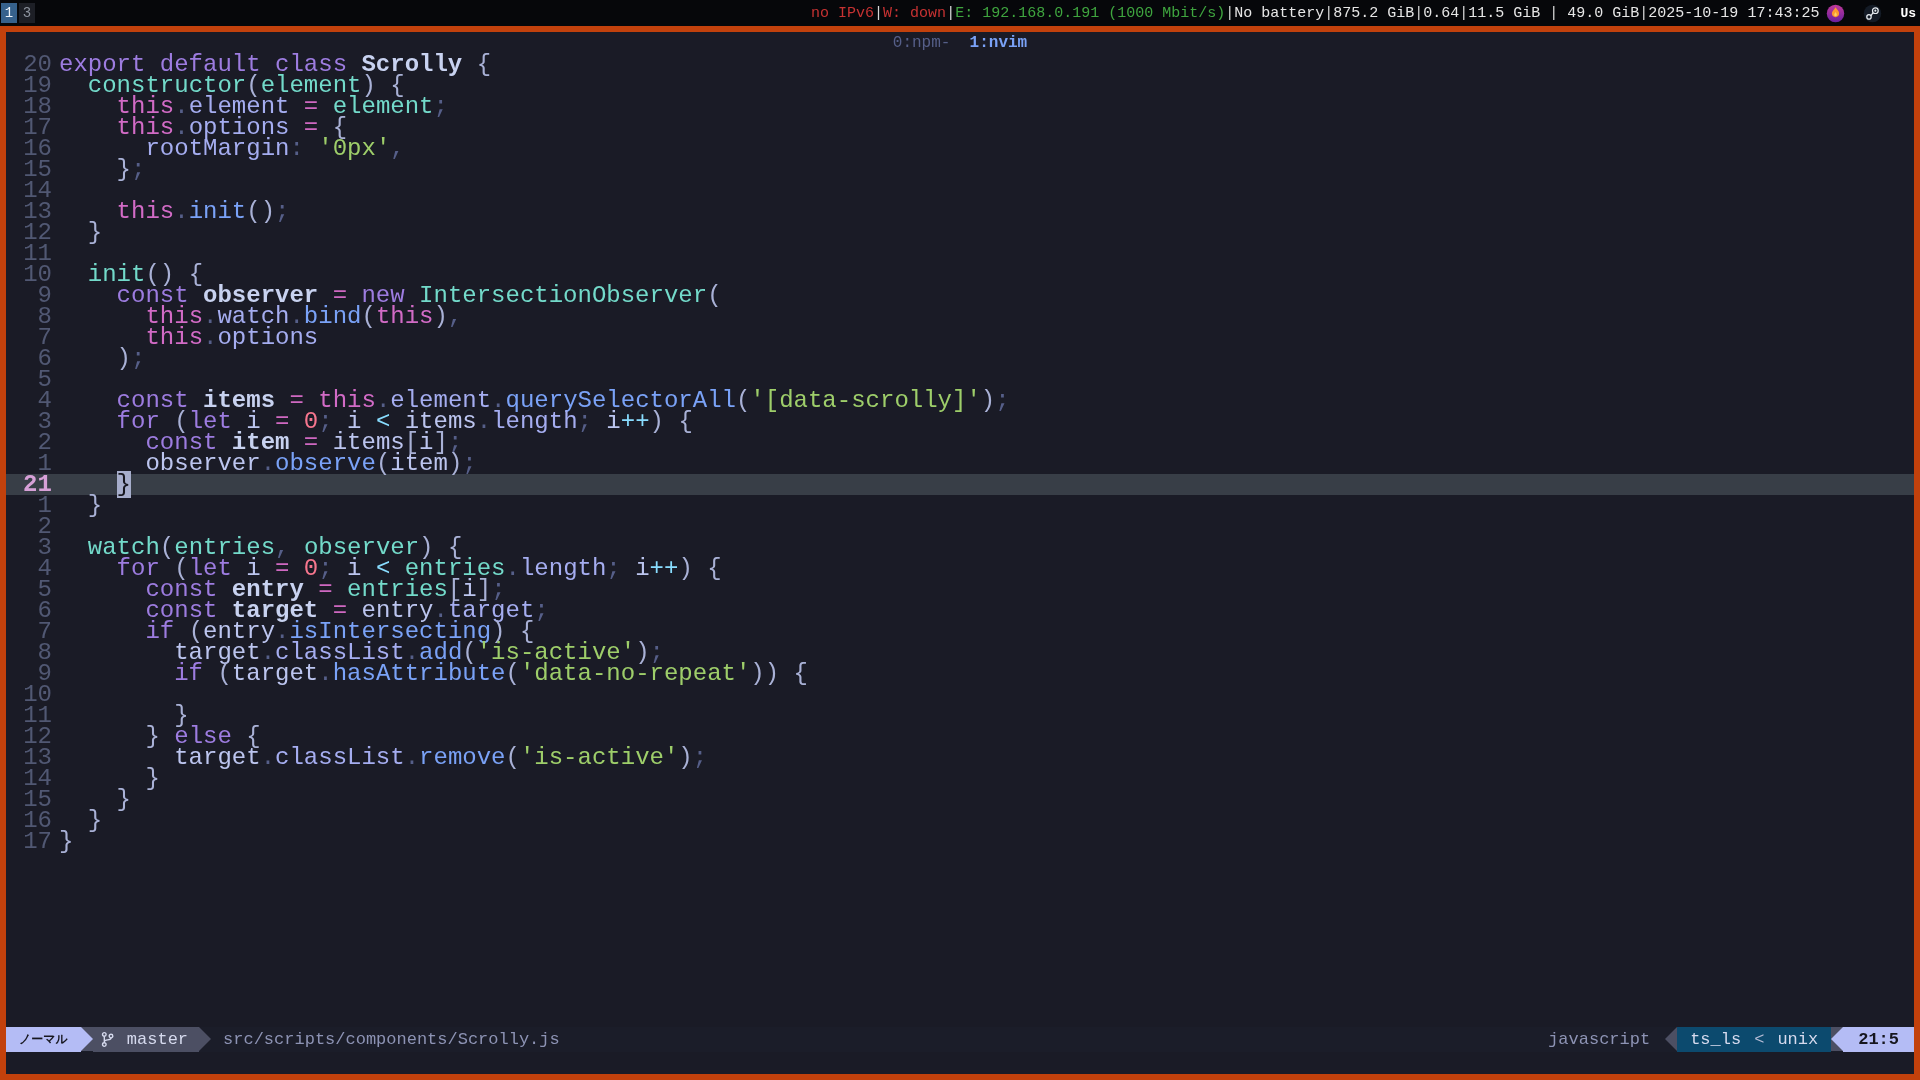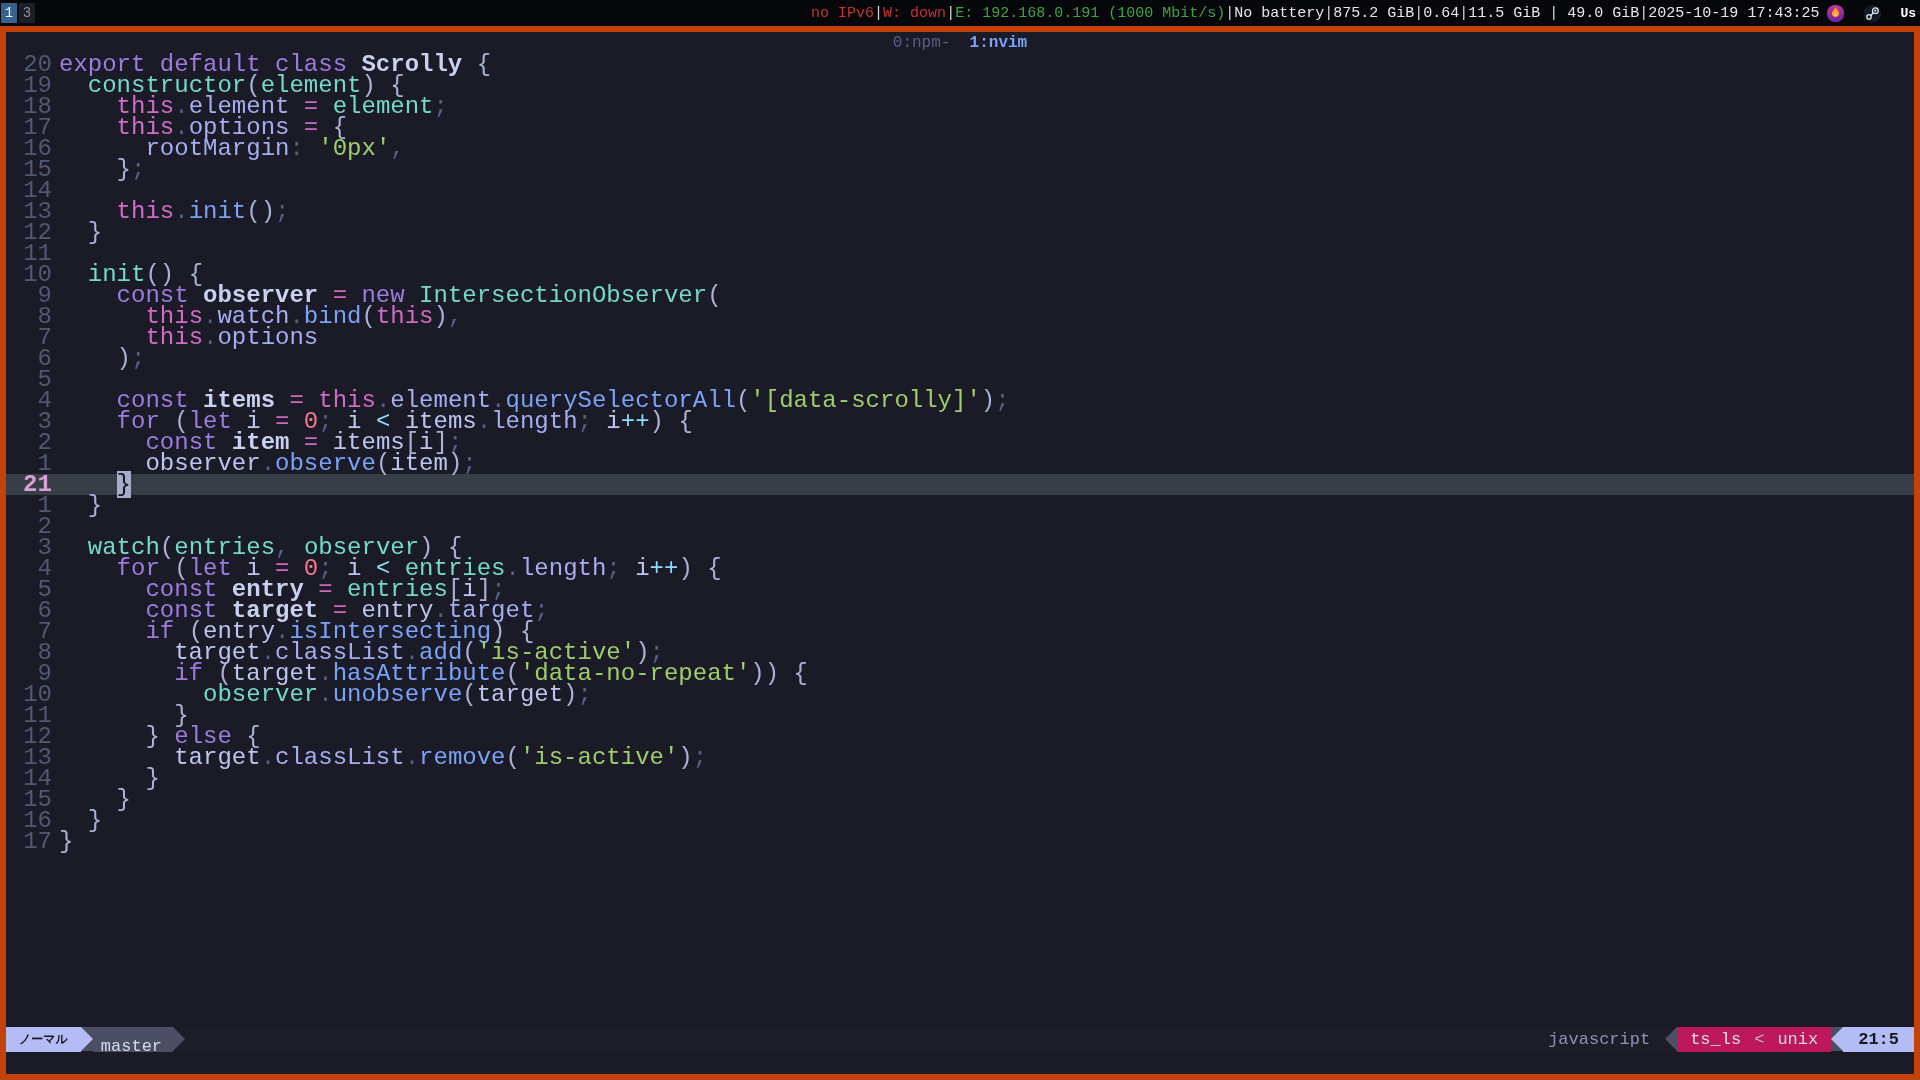--- a/index.html
+++ b/index.html
@@ -41,26 +41,26 @@
 
   
   .statusline{position:absolute;left:0;right:0;bottom:22px;height:25px;background:#1b1d29;
               display:flex;align-items:stretch;font-size:17px;line-height:25px;white-space:pre;}
   .seg{display:flex;align-items:center;}
   .seg-mode{background:#b4bcf5;color:#16161e;font-weight:bold;padding:0 13px;
             font-family:"DejaVu Sans","Liberation Sans",sans-serif;font-size:12px;}
   .arrow{width:0;height:0;border-top:12.5px solid transparent;border-bottom:12.5px solid transparent;}
   .arr-mode{border-left:12px solid #b4bcf5;background:#4c4f63;}
   .arr-branch{border-left:12px solid #4c4f63;}
-  .seg-branch{background:#4c4f63;color:#d6daee;padding:0 11px 0 8px;gap:7px;flex-direction:column;}
+  .seg-branch{background:#4c4f63;color:#d6daee;padding:0 11px 0 8px;gap:13px;}
   .filepath{color:#8d93b4;margin-left:12px;align-self:center;}
   .sl-spacer{flex:1;}
   .filetype{color:#8d93b4;margin-right:15px;align-self:center;}
   .arr-lsp{border-right:12px solid #4c4f63;}
-  .seg-lsp{background:#be185d;color:#d6daee;padding:0 13px;gap:13px;text-align:center;}
+  .seg-lsp{background:#0c4a6e;color:#d6daee;padding:0 13px;gap:13px;text-align:center;}
   .thin-sep{color:#b6bcd6;}
   .arr-pos{border-right:12px solid #b4bcf5;background:#4c4f63;}
   .seg-pos{background:#b4bcf5;color:#16161e;font-weight:bold;padding:0 15px;}
   .cmdline{position:absolute;bottom:0;left:0;right:0;height:22px;background:#1a1b26;}
 </style>
 </head>
 <body>
 
 <div class="topbar">
   <div class="tags">
@@ -123,21 +123,21 @@
       <div class="line cursorline"><span class="gut">21</span><span class="txt"><span>    </span><span class="tk-cur">}</span></span></div>
       <div class="line"><span class="gut">1</span><span class="txt"><span>  </span><span class="tk-br">}</span></span></div>
       <div class="line"><span class="gut">2</span><span class="txt"></span></div>
       <div class="line"><span class="gut">3</span><span class="txt"><span>  </span><span class="tk-fn">watch</span><span class="tk-br">(</span><span class="tk-pa">entries</span><span class="tk-pu">, </span><span class="tk-pa">observer</span><span class="tk-br">)</span><span class="tk-br"> {</span></span></div>
       <div class="line"><span class="gut">4</span><span class="txt"><span>    </span><span class="tk-kw">for </span><span class="tk-br">(</span><span class="tk-kw">let </span><span class="tk-va">i</span><span class="tk-op"> = </span><span class="tk-nu">0</span><span class="tk-pu">; </span><span class="tk-va">i</span><span class="tk-o2"> &lt; </span><span class="tk-pa">entries</span><span class="tk-pu">.</span><span class="tk-pr">length</span><span class="tk-pu">; </span><span class="tk-va">i</span><span class="tk-o2">++</span><span class="tk-br">)</span><span class="tk-br"> {</span></span></div>
       <div class="line"><span class="gut">5</span><span class="txt"><span>      </span><span class="tk-kw">const </span><span class="tk-df">entry</span><span class="tk-op"> = </span><span class="tk-pa">entries</span><span class="tk-br">[</span><span class="tk-va">i</span><span class="tk-br">]</span><span class="tk-pu">;</span></span></div>
       <div class="line"><span class="gut">6</span><span class="txt"><span>      </span><span class="tk-kw">const </span><span class="tk-df">target</span><span class="tk-op"> = </span><span class="tk-va">entry</span><span class="tk-pu">.</span><span class="tk-pr">target</span><span class="tk-pu">;</span></span></div>
       <div class="line"><span class="gut">7</span><span class="txt"><span>      </span><span class="tk-kw">if </span><span class="tk-br">(</span><span class="tk-va">entry</span><span class="tk-pu">.</span><span class="tk-fc">isIntersecting</span><span class="tk-br">)</span><span class="tk-br"> {</span></span></div>
       <div class="line"><span class="gut">8</span><span class="txt"><span>        </span><span class="tk-va">target</span><span class="tk-pu">.</span><span class="tk-pr">classList</span><span class="tk-pu">.</span><span class="tk-fc">add</span><span class="tk-br">(</span><span class="tk-st">'is-active'</span><span class="tk-br">)</span><span class="tk-pu">;</span></span></div>
       <div class="line"><span class="gut">9</span><span class="txt"><span>        </span><span class="tk-kw">if </span><span class="tk-br">(</span><span class="tk-va">target</span><span class="tk-pu">.</span><span class="tk-fc">hasAttribute</span><span class="tk-br">(</span><span class="tk-st">'data-no-repeat'</span><span class="tk-br">))</span><span class="tk-br"> {</span></span></div>
-      <div class="line"><span class="gut">10</span><span class="txt"><span>          </span><span class="tk-pa">observer</span><span class="tk-pu">.</span><span class="tk-fc">unobserve</span><span class="tk-br">(</span><span class="tk-va">target</span><span class="tk-br">)</span><span class="tk-pu">;</span></span></div>
+      <div class="line"><span class="gut">10</span></div>
       <div class="line"><span class="gut">11</span><span class="txt"><span>        </span><span class="tk-br">}</span></span></div>
       <div class="line"><span class="gut">12</span><span class="txt"><span>      </span><span class="tk-br">} </span><span class="tk-kw">else</span><span class="tk-br"> {</span></span></div>
       <div class="line"><span class="gut">13</span><span class="txt"><span>        </span><span class="tk-va">target</span><span class="tk-pu">.</span><span class="tk-pr">classList</span><span class="tk-pu">.</span><span class="tk-fc">remove</span><span class="tk-br">(</span><span class="tk-st">'is-active'</span><span class="tk-br">)</span><span class="tk-pu">;</span></span></div>
       <div class="line"><span class="gut">14</span><span class="txt"><span>      </span><span class="tk-br">}</span></span></div>
       <div class="line"><span class="gut">15</span><span class="txt"><span>    </span><span class="tk-br">}</span></span></div>
       <div class="line"><span class="gut">16</span><span class="txt"><span>  </span><span class="tk-br">}</span></span></div>
       <div class="line"><span class="gut">17</span><span class="txt"><span class="tk-br">}</span></span></div>
     </div>
 
   <div class="statusline">
@@ -146,20 +146,21 @@
     <div class="seg seg-branch">
       <svg width="13" height="17" viewBox="0 0 12 16">
         <circle cx="3" cy="3.2" r="1.7" fill="none" stroke="#d6daee" stroke-width="1.3"></circle>
         <circle cx="3" cy="12.8" r="1.7" fill="none" stroke="#d6daee" stroke-width="1.3"></circle>
         <circle cx="9.3" cy="4.8" r="1.7" fill="none" stroke="#d6daee" stroke-width="1.3"></circle>
         <path d="M3 5 V11 M3 10.2 C3 7.4 9.3 9.4 9.3 6.6" fill="none" stroke="#d6daee" stroke-width="1.3"></path>
       </svg>
       <span>master</span>
     </div>
     <div class="arrow arr-branch"></div>
+    <div class="filepath">src/scripts/components/Scrolly.js</div>
     <div class="sl-spacer"></div>
     <div class="filetype">javascript</div>
     <div class="arrow arr-lsp"></div>
     <div class="seg seg-lsp">
       <span>ts_ls</span>
       <span class="thin-sep">&lt;</span>
       <span>unix</span>
     </div>
     <div class="arrow arr-pos"></div>
     <div class="seg seg-pos">21:5</div>

